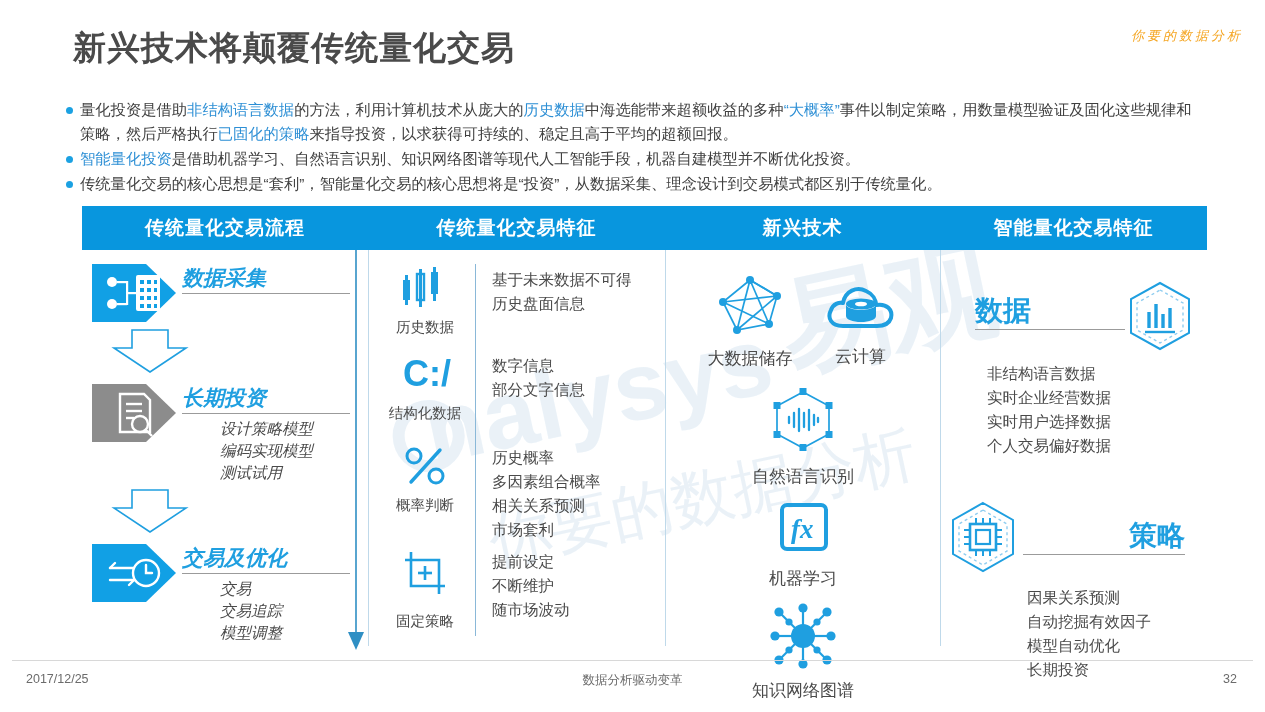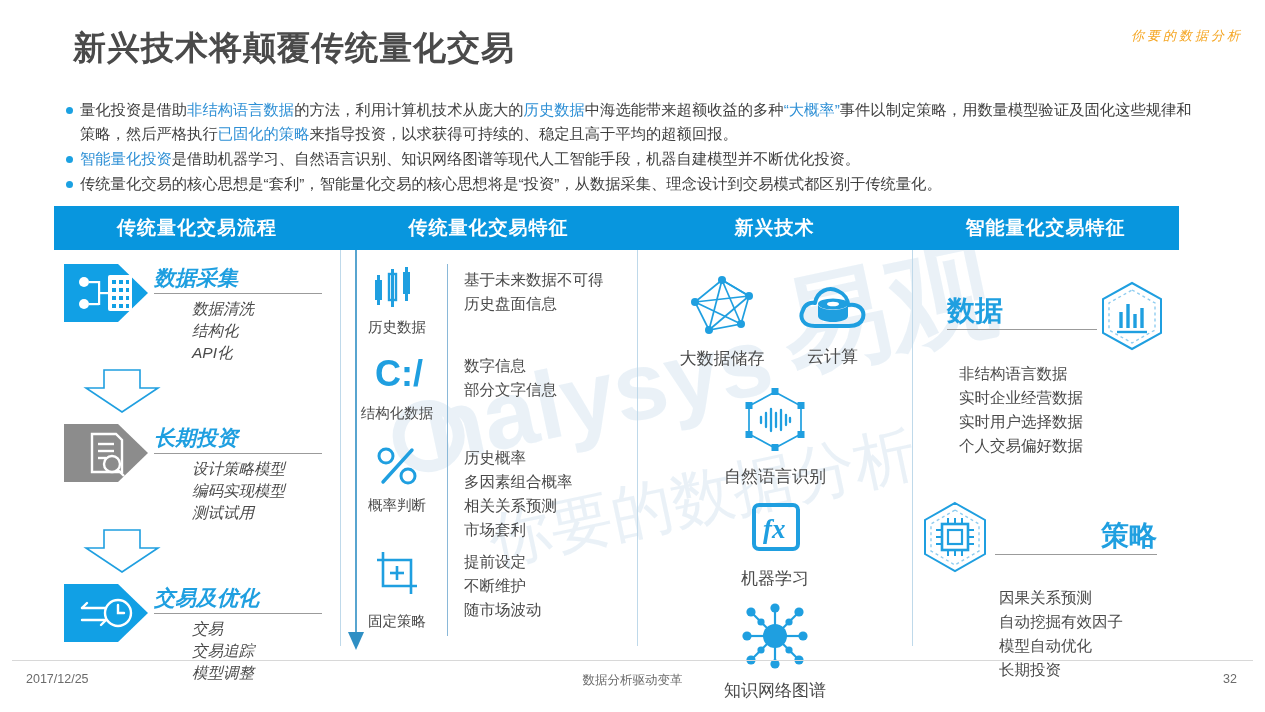--- a/index.html
+++ b/index.html
@@ -24,21 +24,21 @@
   .logo-tag{font-size:13px;color:#f5a623;font-style:italic;letter-spacing:3px;margin-top:3px;}
 
   
   .bullets{position:absolute;left:66px;top:98px;width:1140px;}
   .bullet{display:flex;font-size:15.3px;color:#404040;line-height:24px;margin-bottom:1px;}
   .dot{flex:0 0 auto;width:7px;height:7px;border-radius:50%;background:#1ba1e2;margin:9px 7px 0 0;}
   .btxt{flex:1 1 auto;}
   .hl{color:#2d8fd5;}
 
   
-  .table{position:absolute;left:54px;top:206px;width:1125px;height:440px;}
+  .table{position:absolute;left:82px;top:206px;width:1125px;height:440px;}
   .thead{display:flex;height:44px;background:#0896de;}
   .th{color:#ffffff;font-size:19px;font-weight:bold;display:flex;align-items:center;justify-content:center;letter-spacing:1px;}
   .c1{width:286px;}
   .c2{width:297px;}
   .c3{width:275px;}
   .c4{width:267px;}
   .tbody{position:relative;display:flex;height:396px;}
   .cell{position:relative;box-sizing:border-box;}
   .divider{border-left:1px solid #bfd9ea;}
 
@@ -159,25 +159,20 @@
                   <rect x="64" y="34" width="3" height="4"></rect>
                 <rect x="50" y="42" width="4" height="4"></rect>
                   <rect x="57" y="42" width="4" height="4"></rect>
                   <rect x="64" y="42" width="3" height="4"></rect>
               </g>
             </svg>
           </div>
           <div class="fg-text">
             <div class="fg-title">数据采集</div>
             <div class="fg-rule"></div>
-            <div class="fg-items">
-              <div class="fg-item">数据清洗</div>
-              <div class="fg-item">结构化</div>
-              <div class="fg-item">API化</div>
-            </div>
           </div>
         </div>
 
         <div class="downarrow">
           <svg width="84" height="46" viewBox="0 0 84 46">
             <path d="M24 2 H60 V20 H78 L42 44 L6 20 H24 Z" fill="none" stroke="#1f9fe0" stroke-width="1.6"></path>
           </svg>
         </div>
 
         <div class="flowgroup" style="margin-top:2px;">

